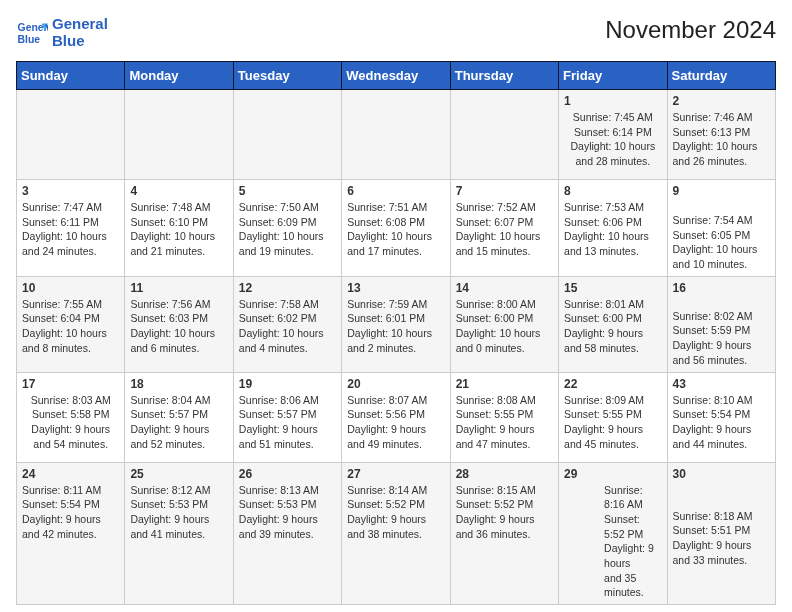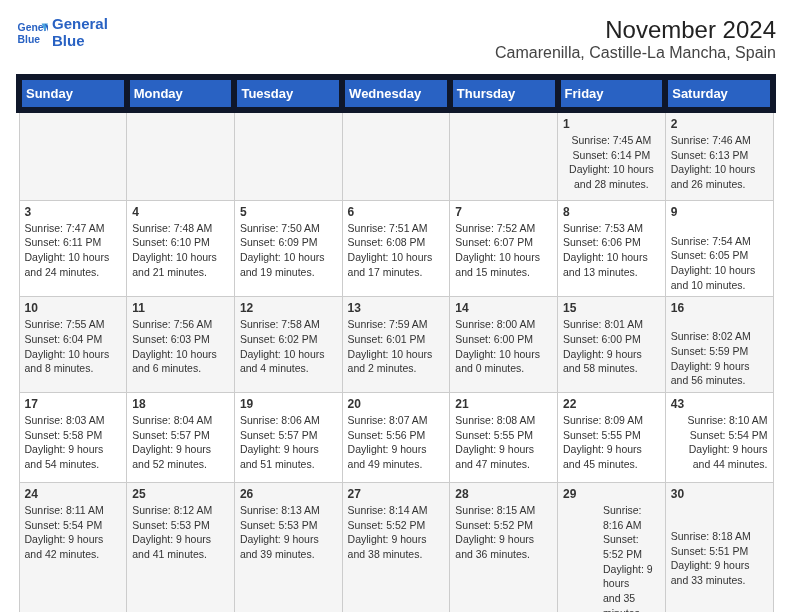--- a/index.html
+++ b/index.html
@@ -44,21 +44,21 @@
     }
     thead tr {
       background: #2962c3;
       color: #fff;
     }
     thead th {
       padding: 6px 4px;
       font-size: 13px;
       font-weight: bold;
       text-align: left;
-      border: 6px solid #0f172a;
+      border: 1px solid #0f172a;
     }
     tbody td {
       vertical-align: top;
       border: 1px solid #ccc;
       padding: 4px 5px;
       font-size: 10.5px;
       color: #333;
       min-height: 80px;
       height: 90px;
     }
@@ -92,21 +92,20 @@
       <polygon points="32,8 40,8 36,18" fill="#4ba3e0"></polygon>
       <polygon points="36,8 44,14 40,18" fill="#2962c3"></polygon>
     </svg>
     <div>
       <div style="font-size:15px;font-weight:bold;color:#2962c3;line-height:1.1;">General</div>
       <div style="font-size:15px;font-weight:bold;color:#2962c3;line-height:1.1;">Blue</div>
     </div>
   </div>
   <div class="title-block">
     <div class="month-title">November 2024</div>
-    <div class="location">Camarenilla, Castille-La Mancha, Spain</div>
   </div>
 </div>
 
 <table>
   <thead>
     <tr>
     <th>Sunday</th>
         <th>Monday</th>
         <th>Tuesday</th>
         <th>Wednesday</th>
@@ -235,21 +234,21 @@
           <span class="day-num">16</span>
           <div class="day-info" style="white-space: pre-line; margin-top: 14px;">Sunrise: 8:02 AM
 Sunset: 5:59 PM
 Daylight: 9 hours
 and 56 minutes.</div>
         </td>
       </tr>
       <tr>
         <td>
           <span class="day-num">17</span>
-          <div class="day-info" style="white-space: pre-line;">Sunrise: 8:03 AM
+          <div class="day-info" style="white-space: pre-line; text-align: center;">Sunrise: 8:03 AM
 Sunset: 5:58 PM
 Daylight: 9 hours
 and 54 minutes.</div>
         </td>
         <td>
           <span class="day-num">18</span>
           <div class="day-info" style="white-space: pre-line;">Sunrise: 8:04 AM
 Sunset: 5:57 PM
 Daylight: 9 hours
 and 52 minutes.</div>
@@ -277,21 +276,21 @@
         </td>
         <td>
           <span class="day-num">22</span>
           <div class="day-info" style="white-space: pre-line;">Sunrise: 8:09 AM
 Sunset: 5:55 PM
 Daylight: 9 hours
 and 45 minutes.</div>
         </td>
         <td>
           <span class="day-num">43</span>
-          <div class="day-info" style="white-space: pre-line; text-align: right;">Sunrise: 8:10 AM
+          <div class="day-info" style="white-space: pre-line;">Sunrise: 8:10 AM
 Sunset: 5:54 PM
 Daylight: 9 hours
 and 44 minutes.</div>
         </td>
       </tr>
       <tr>
         <td>
           <span class="day-num">24</span>
           <div class="day-info" style="white-space: pre-line;">Sunrise: 8:11 AM
 Sunset: 5:54 PM

